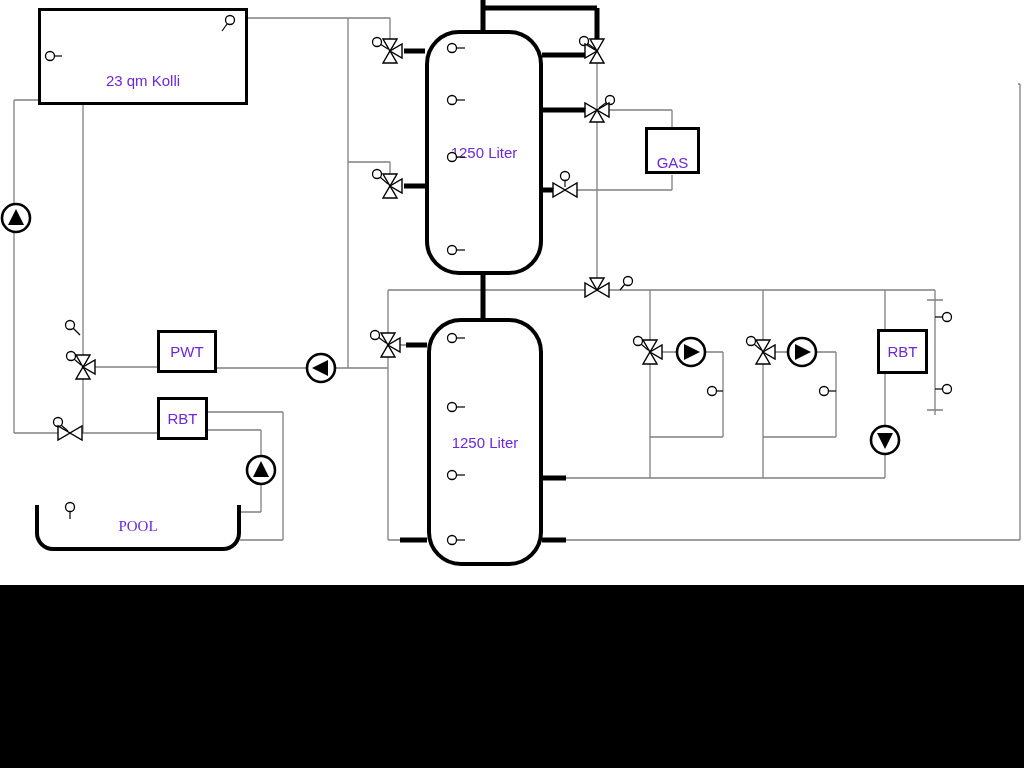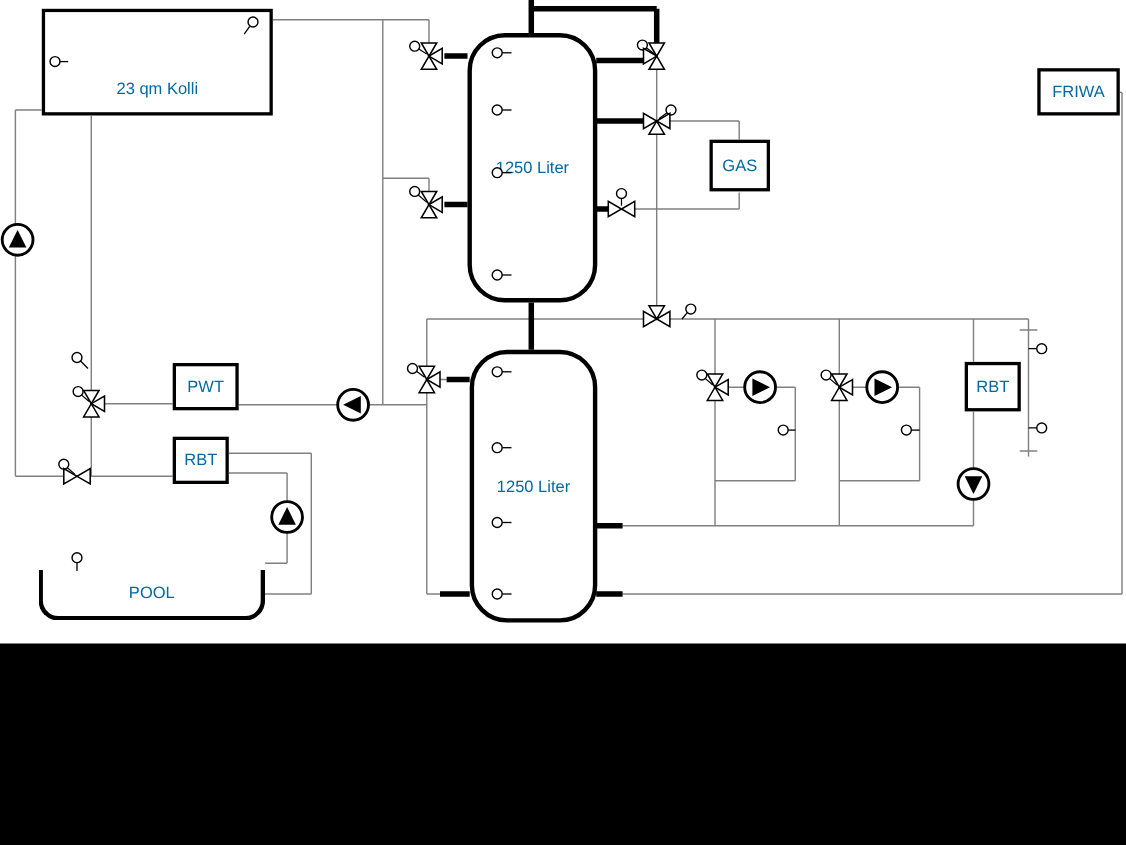--- a/index.html
+++ b/index.html
@@ -1,18 +1,18 @@
 <!DOCTYPE html>
 <html><head>
 <meta charset="utf-8">
 <style>
   html,body{margin:0;padding:0;background:#000;}
   #canvas{
     position:relative;width:1024px;height:768px;background:#fff;overflow:hidden;
-    font-family:"Liberation Sans",sans-serif;color:#0369a1;
+    font-family:"Liberation Sans",sans-serif;color:#6d28d9;
   }
   svg.layer{position:absolute;left:0;top:0;}
   path.thin{stroke:#808080;stroke-width:1.3;fill:none;}
   path.thick{stroke:#000;stroke-width:5;fill:none;}
   g.valve polygon{fill:#fff;stroke:#000;stroke-width:1.4;stroke-linejoin:miter;}
   g.valve line{stroke:#000;stroke-width:1.1;}
   g.valve circle{fill:#fff;stroke:#000;stroke-width:1.3;}
   g.pump circle{fill:#fff;stroke:#000;stroke-width:2.6;}
   g.pump polygon{fill:#000;stroke:none;}
   g.sensor circle{fill:#fff;stroke:#000;stroke-width:1.3;}
@@ -186,41 +186,38 @@
   </div>
 
   <div class="box tank" style="left:425px;top:30px;width:118px;height:245px;">
     <span class="lbl">1250 Liter</span>
   </div>
 
   <div class="box tank" style="left:427px;top:318px;width:116px;height:248px;">
     <span class="lbl">1250 Liter</span>
   </div>
 
-  <div class="box" style="left:645px;top:127px;width:55px;height:47px;">
+  <div class="box" style="left:645px;top:127px;width:55px;height:47px;align-items:flex-end;">
     <span class="lbl">GAS</span>
   </div>
 
-  <div class="box" style="left:943px;top:62px;width:75px;height:43px;">
-    <span class="lbl">FRIWA</span>
-  </div>
 
   <div class="box" style="left:157px;top:330px;width:60px;height:43px;">
     <span class="lbl">PWT</span>
   </div>
 
   <div class="box" style="left:157px;top:397px;width:51px;height:43px;">
     <span class="lbl">RBT</span>
   </div>
 
   <div class="box" style="left:877px;top:329px;width:51px;height:45px;">
     <span class="lbl">RBT</span>
   </div>
 
-  <div class="box pool" style="left:35px;top:518px;width:206px;height:46px;">
+  <div class="box pool" style="left:35px;top:505px;width:206px;height:46px;font-family:Liberation Serif, serif;">
     <span class="lbl">POOL</span>
   </div>
 
   <svg class="layer" width="1024" height="768">
     <g class="sensor" transform="translate(230,20)">
       <line x1="-3" y1="4" x2="-8" y2="11"></line>
         <circle r="4.5"></circle>
     </g>
     <g class="sensor" transform="translate(50,56)">
       <line x1="4.5" y1="0" x2="12" y2="0"></line>

